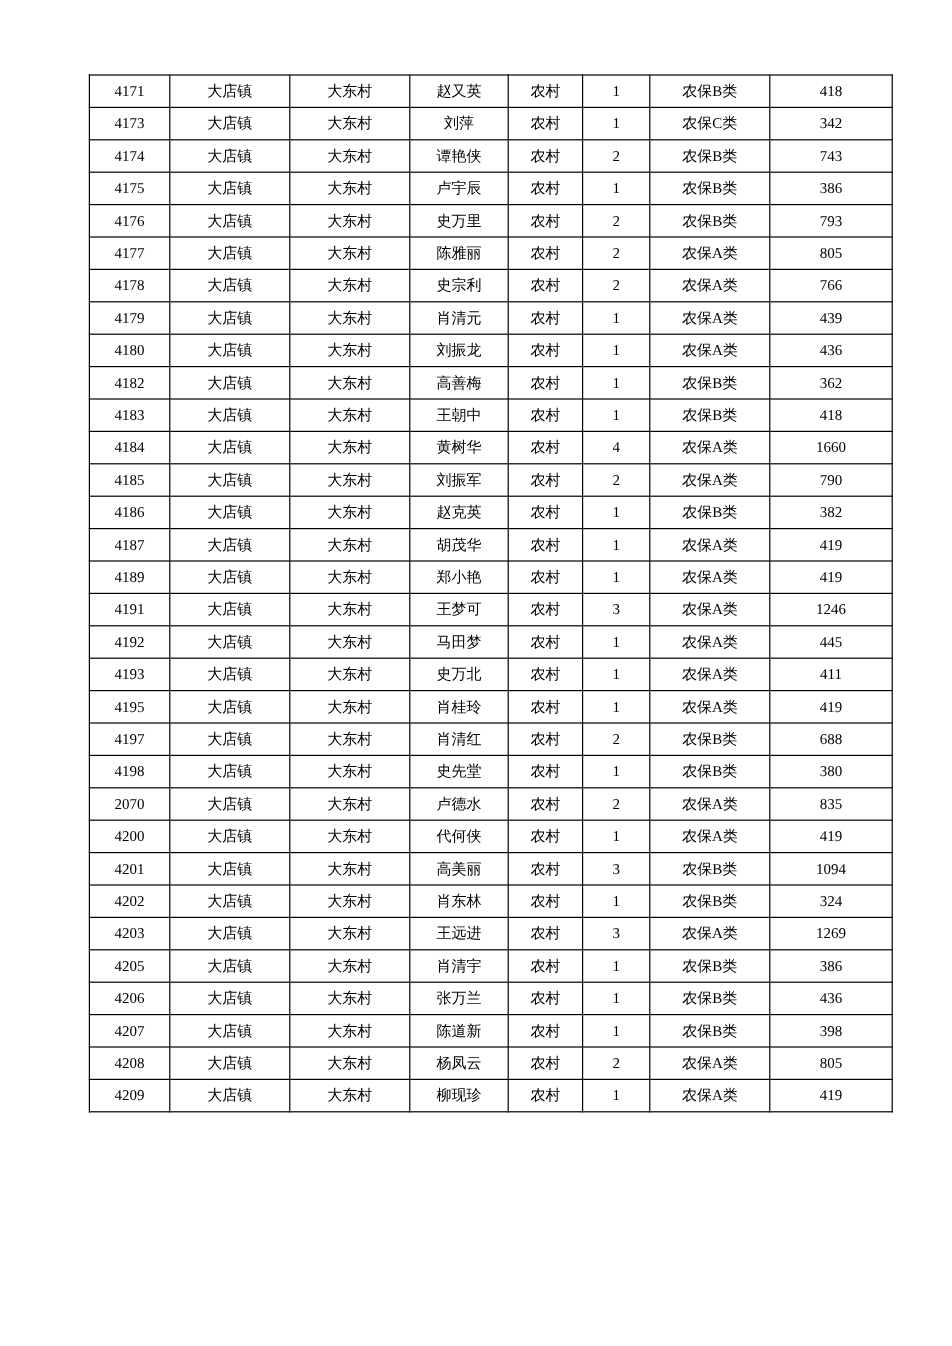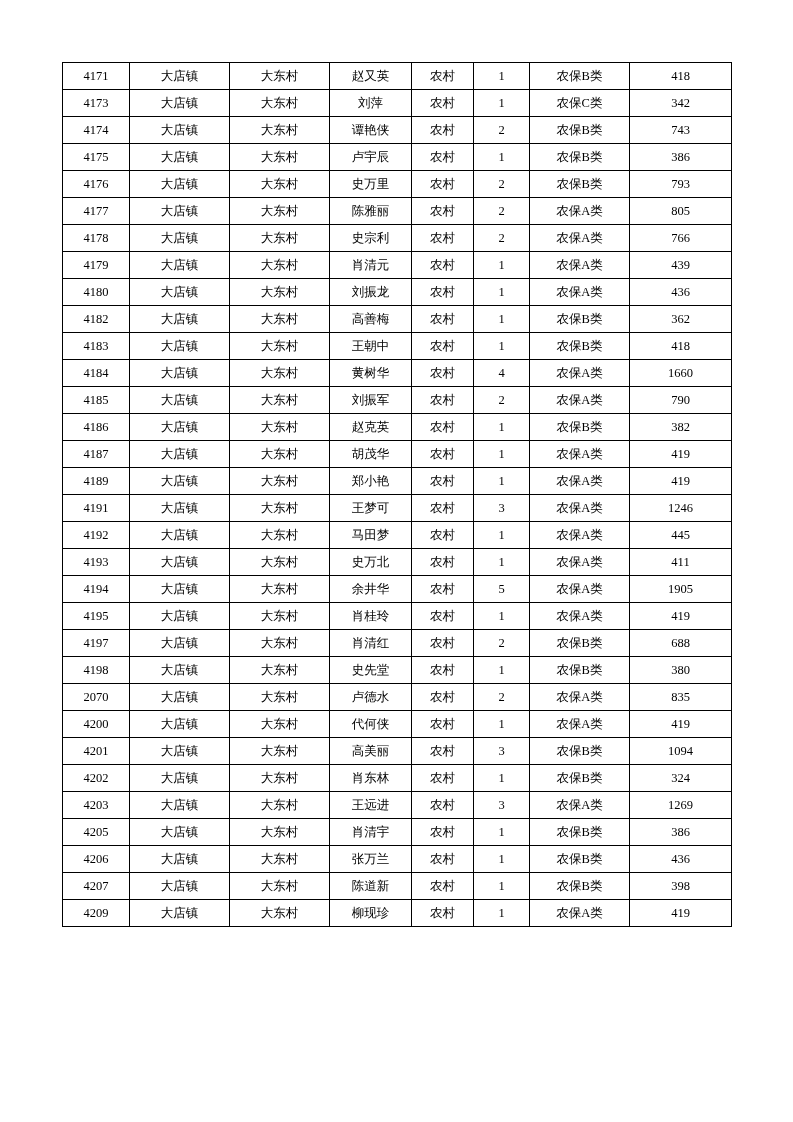--- a/index.html
+++ b/index.html
@@ -12,20 +12,21 @@
     height: 1122px;
     font-family: "Liberation Serif", "DejaVu Serif", serif;
     color: #000000;
   }
   .page {
     position: relative;
     width: 712px;
     height: 1122px;
     box-sizing: border-box;
     padding: 62px 62px 0 62px;
+    margin-left: 12px;
   }
   table.data-table {
     border-collapse: collapse;
     width: 669px;
     table-layout: fixed;
   }
   table.data-table td {
     border: 1px solid #000000;
     height: 26px;
     line-height: 26px;
@@ -250,30 +251,20 @@
           <td>4193</td>
           <td class="cjk">大店镇</td>
           <td class="cjk">大东村</td>
           <td class="cjk">史万北</td>
           <td class="cjk">农村</td>
           <td>1</td>
           <td class="cjk">农保A类</td>
           <td>411</td>
         </tr>
         <tr>
-          <td>4194</td>
-          <td class="cjk">大店镇</td>
-          <td class="cjk">大东村</td>
-          <td class="cjk">余井华</td>
-          <td class="cjk">农村</td>
-          <td>5</td>
-          <td class="cjk">农保A类</td>
-          <td>1905</td>
-        </tr>
-        <tr>
           <td>4195</td>
           <td class="cjk">大店镇</td>
           <td class="cjk">大东村</td>
           <td class="cjk">肖桂玲</td>
           <td class="cjk">农村</td>
           <td>1</td>
           <td class="cjk">农保A类</td>
           <td>419</td>
         </tr>
         <tr>
@@ -368,20 +359,30 @@
         </tr>
         <tr>
           <td>4207</td>
           <td class="cjk">大店镇</td>
           <td class="cjk">大东村</td>
           <td class="cjk">陈道新</td>
           <td class="cjk">农村</td>
           <td>1</td>
           <td class="cjk">农保B类</td>
           <td>398</td>
+        </tr>
+        <tr>
+          <td>4208</td>
+          <td class="cjk">大店镇</td>
+          <td class="cjk">大东村</td>
+          <td class="cjk">杨凤云</td>
+          <td class="cjk">农村</td>
+          <td>2</td>
+          <td class="cjk">农保A类</td>
+          <td>805</td>
         </tr>
         <tr>
           <td>4209</td>
           <td class="cjk">大店镇</td>
           <td class="cjk">大东村</td>
           <td class="cjk">柳现珍</td>
           <td class="cjk">农村</td>
           <td>1</td>
           <td class="cjk">农保A类</td>
           <td>419</td>

